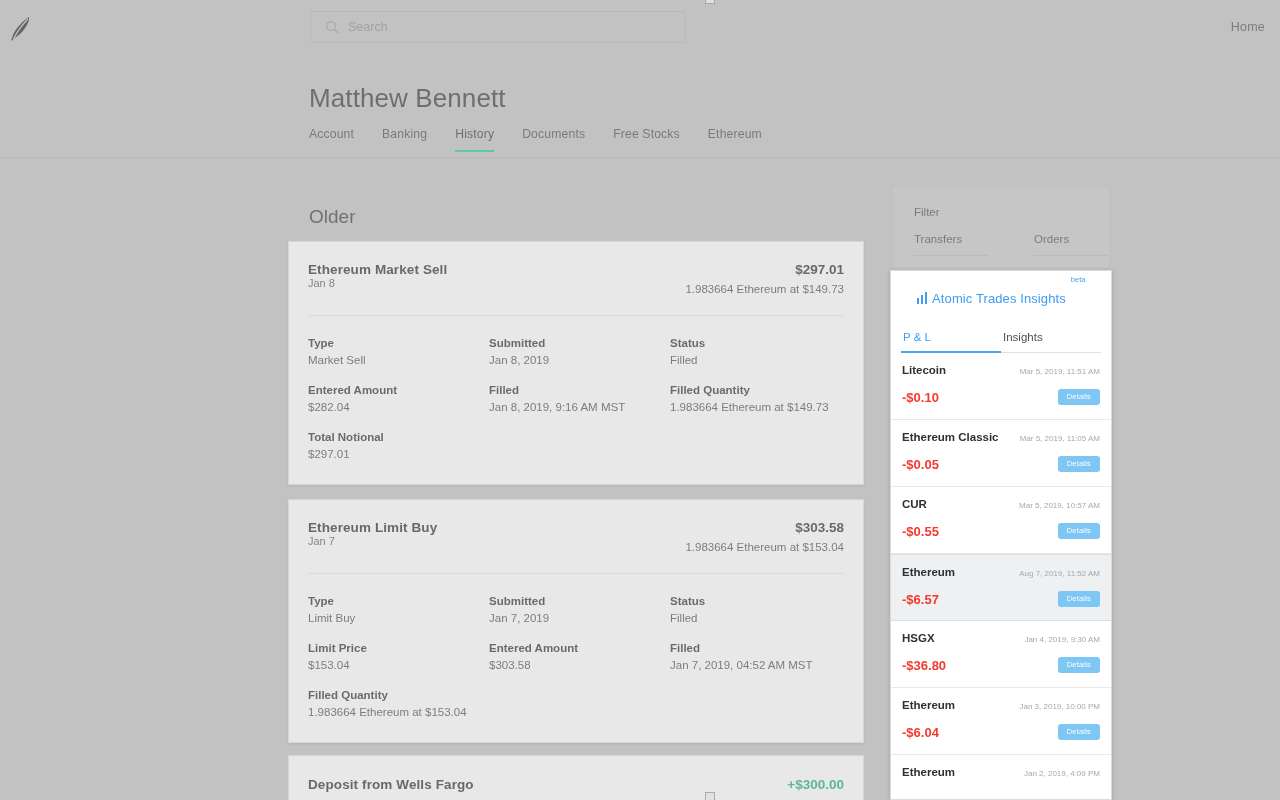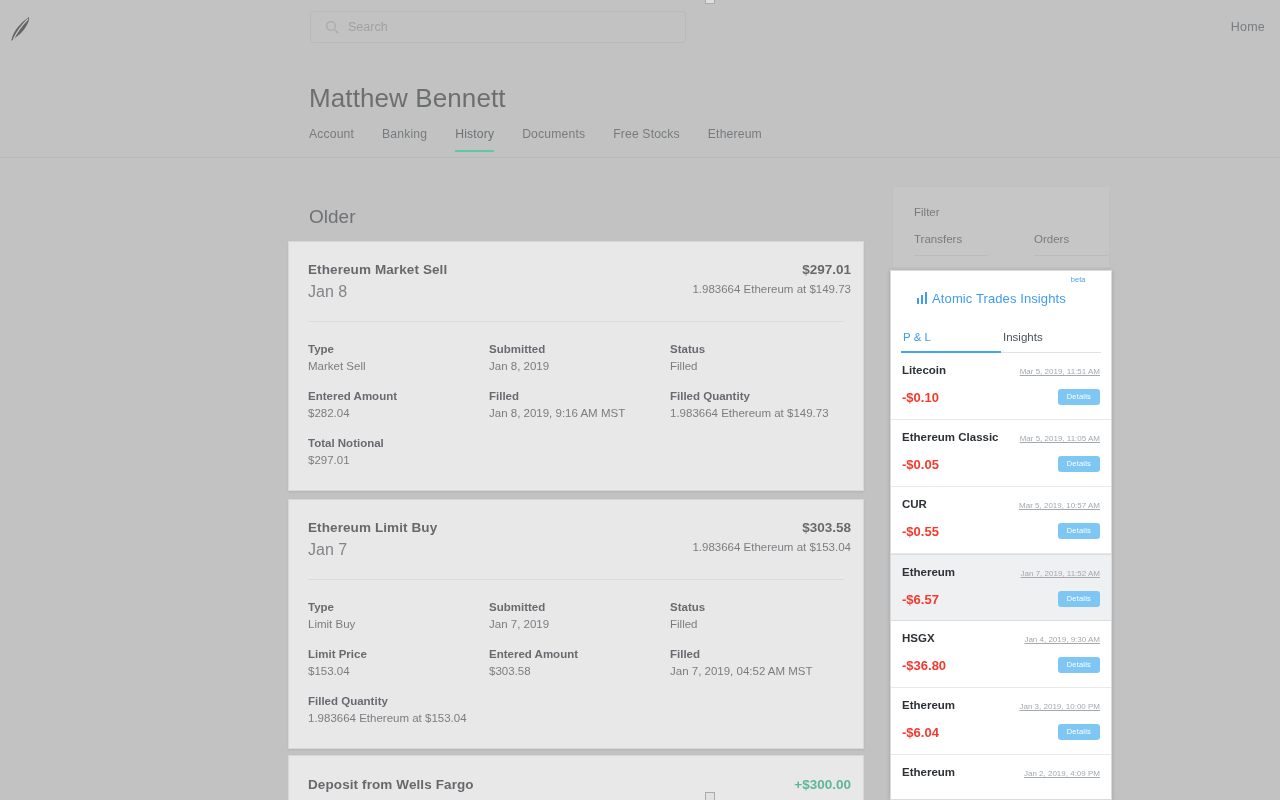--- a/index.html
+++ b/index.html
@@ -79,25 +79,25 @@
     font-size: 19px; color: #3c4044; font-weight: 400;
   }
 
   .txcard {
     position: absolute; left: 288px; width: 576px;
     background: #ffffff;
     border: 1px solid #e3e4e6;
     box-shadow: 0 1px 2px rgba(0,0,0,.13);
   }
   .tx-head {
-    padding: 20px 12px 0 19px;
+    padding: 20px 19px 0 19px;
     display: flex; justify-content: space-between; align-items: flex-start;
   }
   .tx-title { font-size: 13.5px; font-weight: bold; color: #2e3236; letter-spacing: .1px; }
-  .tx-date { font-size: 16px; color: #5b6065; margin-top: 6px; }
+  .tx-date { font-size: 11px; color: #5b6065; margin-top: 0; }
   .tx-amt { font-size: 13.5px; font-weight: bold; color: #2e3236; text-align: right; }
   .tx-sub { font-size: 11.5px; color: #4e5358; margin-top: 6px; text-align: right; }
   .tx-rule { margin: 20px 19px 0 19px; height: 1px; background: #e9eaeb; }
   .tx-grid {
     padding: 21px 19px 24px 19px;
     display: grid; grid-template-columns: 181px 181px 1fr;
     row-gap: 18px;
   }
   .f-label { font-size: 11.5px; font-weight: bold; color: #30343a; }
   .f-value { font-size: 11.5px; color: #4d5257; margin-top: 5px; }
@@ -168,21 +168,21 @@
   .ins-tab.active { color: #3f9cf0; border-bottom: 2px solid #4aa3f2; }
 
   .pl-row {
     position: relative; height: 67px;
     padding: 0 11px;
     border-bottom: 1px solid #e7e9eb;
   }
   .pl-row.sel { background: #eef0f2; border-top: 1px solid #dadde0; border-bottom: 1px solid #dadde0; }
   .pl-top { display: flex; justify-content: space-between; align-items: baseline; padding-top: 11px; }
   .pl-name { font-size: 11.5px; font-weight: bold; color: #2d3136; }
-  .pl-time { font-size: 8px; color: #a4a9ae; text-decoration: underline; }
+  .pl-time { font-size: 8px; color: #a4a9ae; }
   .pl-bot { display: flex; justify-content: space-between; align-items: center; padding-top: 13px; }
   .pl-amt { font-size: 13px; font-weight: bold; color: #f4392e; }
   .details-btn {
     background: #7ec6f4; color: #ffffff; font-size: 7.5px;
     border-radius: 3px; padding: 3px 9px 4px 9px; letter-spacing: .2px;
   }
 </style>
 </head>
 <body>
 
@@ -383,21 +383,21 @@
         </div>
         <div class="pl-bot">
           <span class="pl-amt">-$0.55</span>
           <span class="details-btn">Details</span>
         </div>
       </div>
 
       <div class="pl-row sel">
         <div class="pl-top">
           <span class="pl-name">Ethereum</span>
-          <span class="pl-time">Jan 7, 2019, 11:52 AM</span>
+          <span class="pl-time">Aug 7, 2019, 11:52 AM</span>
         </div>
         <div class="pl-bot">
           <span class="pl-amt">-$6.57</span>
           <span class="details-btn">Details</span>
         </div>
       </div>
 
       <div class="pl-row">
         <div class="pl-top">
           <span class="pl-name">HSGX</span>

